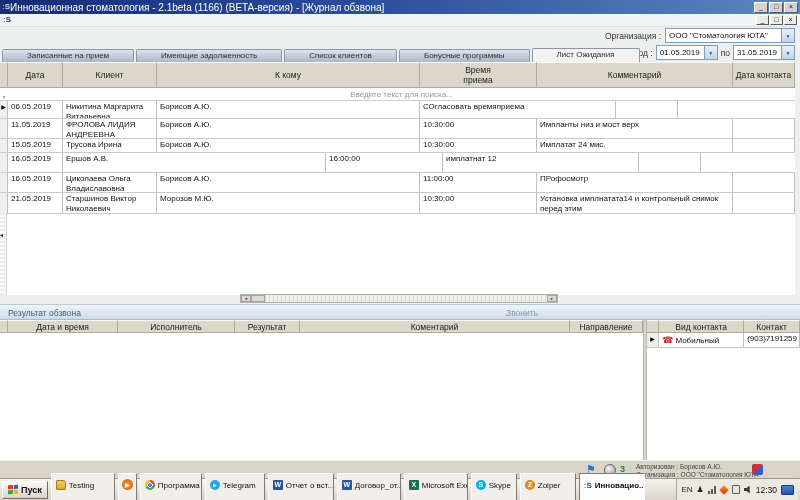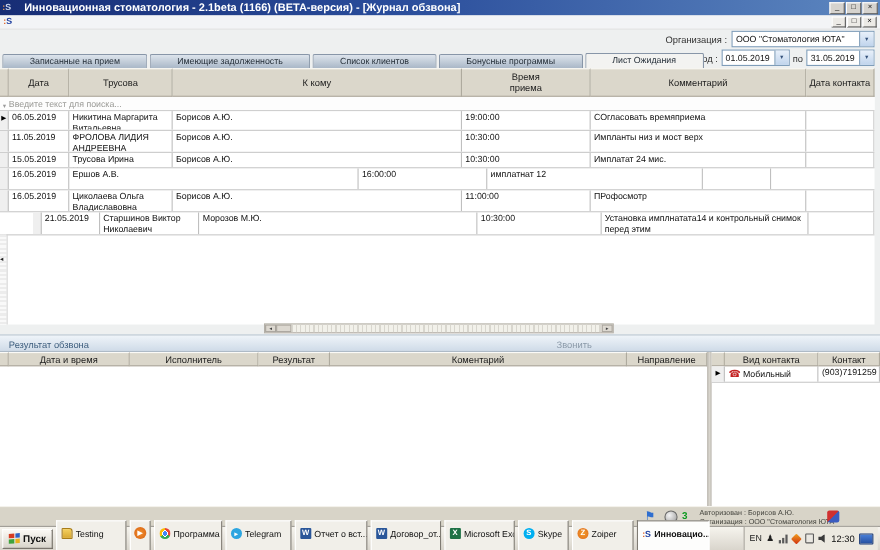--- a/index.html
+++ b/index.html
@@ -4,21 +4,21 @@
 <style>
   * { margin:0; padding:0; box-sizing:border-box; }
   body { font-family:"Liberation Sans", sans-serif; }
   .screen { position:relative; width:800px; height:500px; background:#eef0f0; overflow:hidden; font-family:"Liberation Sans",sans-serif; }
 
   
   .titlebar { position:absolute; top:0; left:0; right:0; height:14px; background:linear-gradient(90deg,#172d75 0%,#2a4d9b 45%,#5d87c0 100%); display:flex; align-items:center; padding:0 2px; }
   .appico { font-size:8px; font-weight:bold; line-height:8px; white-space:nowrap; }
   .appico .c1 { color:#e06020; } .appico .c2 { color:#2040a0; }
   .titlebar .appico .c1{ color:#f0a050; } .titlebar .appico .c2{ color:#cdd8ef; }
-  .title-text { color:#fff; font-size:10px; font-weight:bold; margin-left:12px; white-space:nowrap; }
+  .title-text { color:#fff; font-size:10px; font-weight:normal; margin-left:0; white-space:nowrap; }
   .winbtns { margin-left:auto; display:flex; gap:1px; }
   .winbtn { width:14px; height:11px; background:#d6d3ce; border:1px solid; border-color:#ffffff #5a5a5a #5a5a5a #ffffff; font-size:7px; line-height:8px; text-align:center; color:#101010; }
 
   
   .mdibar { position:absolute; top:14px; left:0; right:0; height:13px; background:#f3f4f6; display:flex; align-items:center; padding:0 3px; border-bottom:1px solid #e2e2e2; }
   .mdibar .winbtn { height:10px; width:13px; background:#eceae6; }
 
   
   .orgrow { position:absolute; top:28px; right:5px; display:flex; align-items:center; gap:4px; }
   .lbl { font-size:8.5px; color:#333; white-space:nowrap; }
@@ -37,21 +37,21 @@
   
   .grid-top { position:absolute; top:62px; left:0; width:795px; height:233px; background:#fff; }
   .grow { display:flex; }
   .hc { background:#dbd7cb; border-top:1px solid #fbfaf7; border-right:1px solid #aeaa9e; border-bottom:1px solid #aeaa9e; font-size:8.5px; color:#1c1c1c; display:flex; align-items:center; justify-content:center; text-align:center; }
   .tg-h { height:26px; }
   .tg .c0{width:8px;} .tg .c1{width:55px;} .tg .c2{width:94px;} .tg .c3{width:263px;} .tg .c4{width:117px;} .tg .c5{width:196px;} .tg .c6{width:62px;}
   .wrapnarrow { width:40px; }
   .searchrow { display:flex; align-items:center; height:13px; border-bottom:1px solid #cfcfcf; background:#fdfdfd; }
   .searchrow .ficell { width:8px; text-align:center; }
   .filter-ico { font-size:5px; color:#9a9a9a; }
-  .searchtext { flex:1; text-align:left; font-size:8px; color:#9a9a96; }
+  .searchtext { flex:1; text-align:center; font-size:8px; color:#9a9a96; }
   .drow { display:flex; border-bottom:1px solid #c9c9c9; overflow:hidden; }
   .dc { border-right:1px solid #bfbfbf; font-size:8px; line-height:9.5px; color:#111; padding:1px 2px 0 3px; overflow:hidden; }
   .ind { background:#efefef; border-right:1px solid #bfbfbf; font-size:6px; color:#000; text-align:center; padding-top:2px; }
 
   
   .lsplit { position:absolute; left:0; top:213px; width:7px; height:82px; background:repeating-linear-gradient(180deg,#ececec 0 2px,#f9f9f9 2px 4px); border-right:1px solid #d4d4d4; }
   .lsplit span { position:absolute; top:18px; left:0; font-size:6px; color:#202020; }
 
   
   .hscroll { position:absolute; left:240px; top:294px; width:318px; height:9px; border:1px solid #b4b0a8; background:#f2f1ea; display:flex; align-items:stretch; }
@@ -162,39 +162,38 @@
     <span class="tab">Имеющие задолженность</span>
     <span class="tab">Список клиентов</span>
     <span class="tab">Бонусные программы</span>
     <span class="tab active">Лист Ожидания</span>
   </div>
 
   <div class="grid-top tg">
     <div class="grow tg-h">
       <span class="hc c0"></span>
       <span class="hc c1">Дата</span>
-      <span class="hc c2">Трусова</span>
+      <span class="hc c2">Клиент</span>
       <span class="hc c3">К кому</span>
       <span class="hc c4">
           <span class="wrapnarrow">Время приема</span>
         </span>
       <span class="hc c5">Комментарий</span>
       <span class="hc c6">Дата контакта</span>
     </div>
     <div class="searchrow">
       <span class="ficell"><span class="filter-ico">▼</span></span>
       <span class="searchtext">Введите текст для поиска...</span>
     </div>
 
     <div class="drow" style="height:18px;">
       <span class="ind c0">▶</span>
       <span class="dc c1">06.05.2019</span>
       <span class="dc c2">Никитина Маргарита Витальевна</span>
       <span class="dc c3">Борисов А.Ю.</span>
-      <span class="dc c4">19:00:00</span>
       <span class="dc c5">СОгласовать времяприема</span>
       <span class="dc c6"></span>
     </div>
     <div class="drow" style="height:20px;">
       <span class="ind c0"></span>
       <span class="dc c1">11.05.2019</span>
       <span class="dc c2">ФРОЛОВА ЛИДИЯ АНДРЕЕВНА</span>
       <span class="dc c3">Борисов А.Ю.</span>
       <span class="dc c4">10:30:00</span>
       <span class="dc c5">Импланты низ и мост верх</span>
@@ -219,21 +218,21 @@
     </div>
     <div class="drow" style="height:20px;">
       <span class="ind c0"></span>
       <span class="dc c1">16.05.2019</span>
       <span class="dc c2">Циколаева Ольга Владиславовна</span>
       <span class="dc c3">Борисов А.Ю.</span>
       <span class="dc c4">11:00:00</span>
       <span class="dc c5">ПРофосмотр</span>
       <span class="dc c6"></span>
     </div>
-    <div class="drow" style="height:21px;padding-left:30px;">
+    <div class="drow" style="height:21px;">
       <span class="ind c0"></span>
       <span class="dc c1">21.05.2019</span>
       <span class="dc c2">Старшинов Виктор Николаевич</span>
       <span class="dc c3">Морозов М.Ю.</span>
       <span class="dc c4">10:30:00</span>
       <span class="dc c5">Установка имплнатата14 и контрольный снимок перед этим</span>
       <span class="dc c6"></span>
     </div>
   </div>
 

